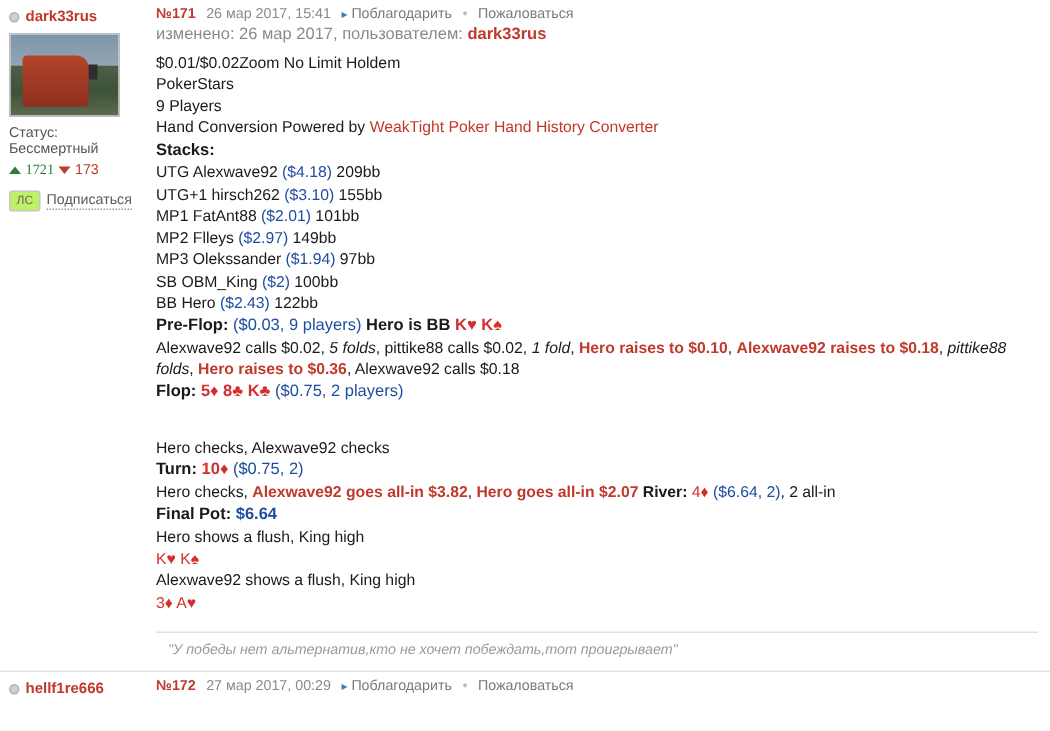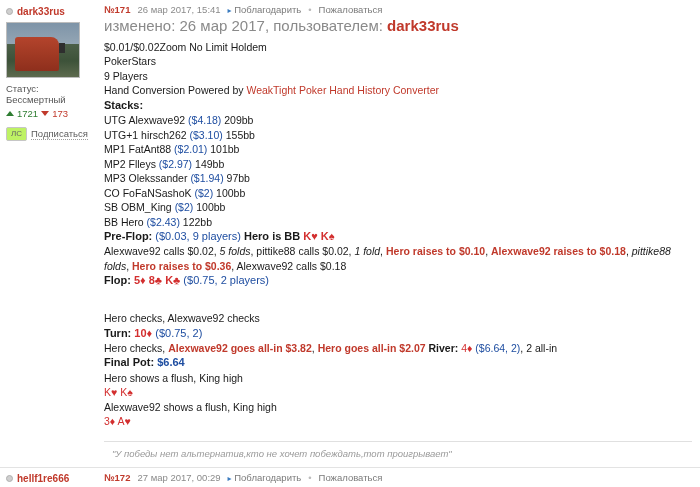--- a/index.html
+++ b/index.html
@@ -42,21 +42,21 @@
   .avatar.a1:after {
     content: ""; position: absolute; left: 8px; top: 14px;
     width: 44px; height: 34px;
     background: linear-gradient(#b4442c, #8e2f1c);
     border-radius: 3px 8px 2px 2px;
     box-shadow: 18px -6px 0 -12px #2e2e2e;
   }
   .status-line { margin-top: 5px; font-size: 9.5px; color: #555; }
   .status-line .sv { color: #555; }
   .rating-row { display: flex; align-items: center; gap: 3px; margin-top: 3px; font-size: 9.5px; }
-  .rep-up { color: #2e7d32; }
+  .rep-up { color: #2e7d32; font-family: Liberation Serif, serif; }
   .rep-down { color: #c0392b; }
   .tri-up { width: 0; height: 0; border-left: 4px solid transparent; border-right: 4px solid transparent; border-bottom: 5px solid #2e7d32; display:inline-block; }
   .tri-down { width: 0; height: 0; border-left: 4px solid transparent; border-right: 4px solid transparent; border-top: 5px solid #c0392b; display:inline-block; }
   .subscribe-row { display: flex; align-items: center; gap: 4px; margin-top: 8px; }
   .pm-btn {
     border: 1px solid #c6c6c6; background: #bef264;
     font-size: 8px; color: #666; padding: 2px 4px; line-height: 1;
     border-radius: 2px;
   }
   .subscribe {
@@ -64,21 +64,21 @@
   }
 
   
   .content { flex: 1 1 auto; padding: 4px 8px 0 4px; min-width: 0; }
   .meta-row { display: flex; align-items: center; gap: 7px; font-size: 9.5px; color: #777; }
   .post-num { color: #c0392b; font-weight: bold; }
   .meta-date { color: #8a8a8a; }
   .action { color: #7a7a7a; }
   .action .caret { color: #3a7bbf; font-size: 8px; }
   .meta-sep { color: #bbb; }
-  .edited-row { font-size: 15px; color: #8a8a8a; margin-top: 2px; }
+  .edited-row { font-size: 11px; color: #8a8a8a; margin-top: 2px; }
   .edited-row .eu { color: #c0392b; font-weight: bold; }
 
   .body { margin-top: 6px; font-size: 11px; line-height: 1.38; color: #1a1a1a; }
   .body p { margin: 0; }
   .mono-ish { font-size: 10.5px; }
   .sec-head { font-weight: bold; margin-top: 9px; }
   .blue { color: #1f4ea1; }
   .red { color: #c0392b; font-weight: bold; }
   .link-red { color: #c0392b; }
   .italic { font-style: italic; }
@@ -172,23 +172,20 @@
           <p class="stack-line">
             <span>MP1 FatAnt88 </span><span class="blue">($2.01)</span><span> 101bb</span>
           </p>
           <p class="stack-line">
             <span>MP2 Flleys </span><span class="blue">($2.97)</span><span> 149bb</span>
           </p>
           <p class="stack-line">
             <span>MP3 Olekssander </span><span class="blue">($1.94)</span><span> 97bb</span>
           </p>
           <p class="stack-line">
-            <span>CO FoFaNSashoK </span><span class="blue">($2)</span><span> 100bb</span>
-          </p>
-          <p class="stack-line">
             <span>SB OBM_King </span><span class="blue">($2)</span><span> 100bb</span>
           </p>
           <p class="stack-line">
             <span>BB Hero </span><span class="blue">($2.43)</span><span> 122bb</span>
           </p>
         </div>
 
         <p class="sec-head">
           <span>Pre-Flop:</span>
           <span class="blue" style="font-weight:normal">($0.03, 9 players)</span>

